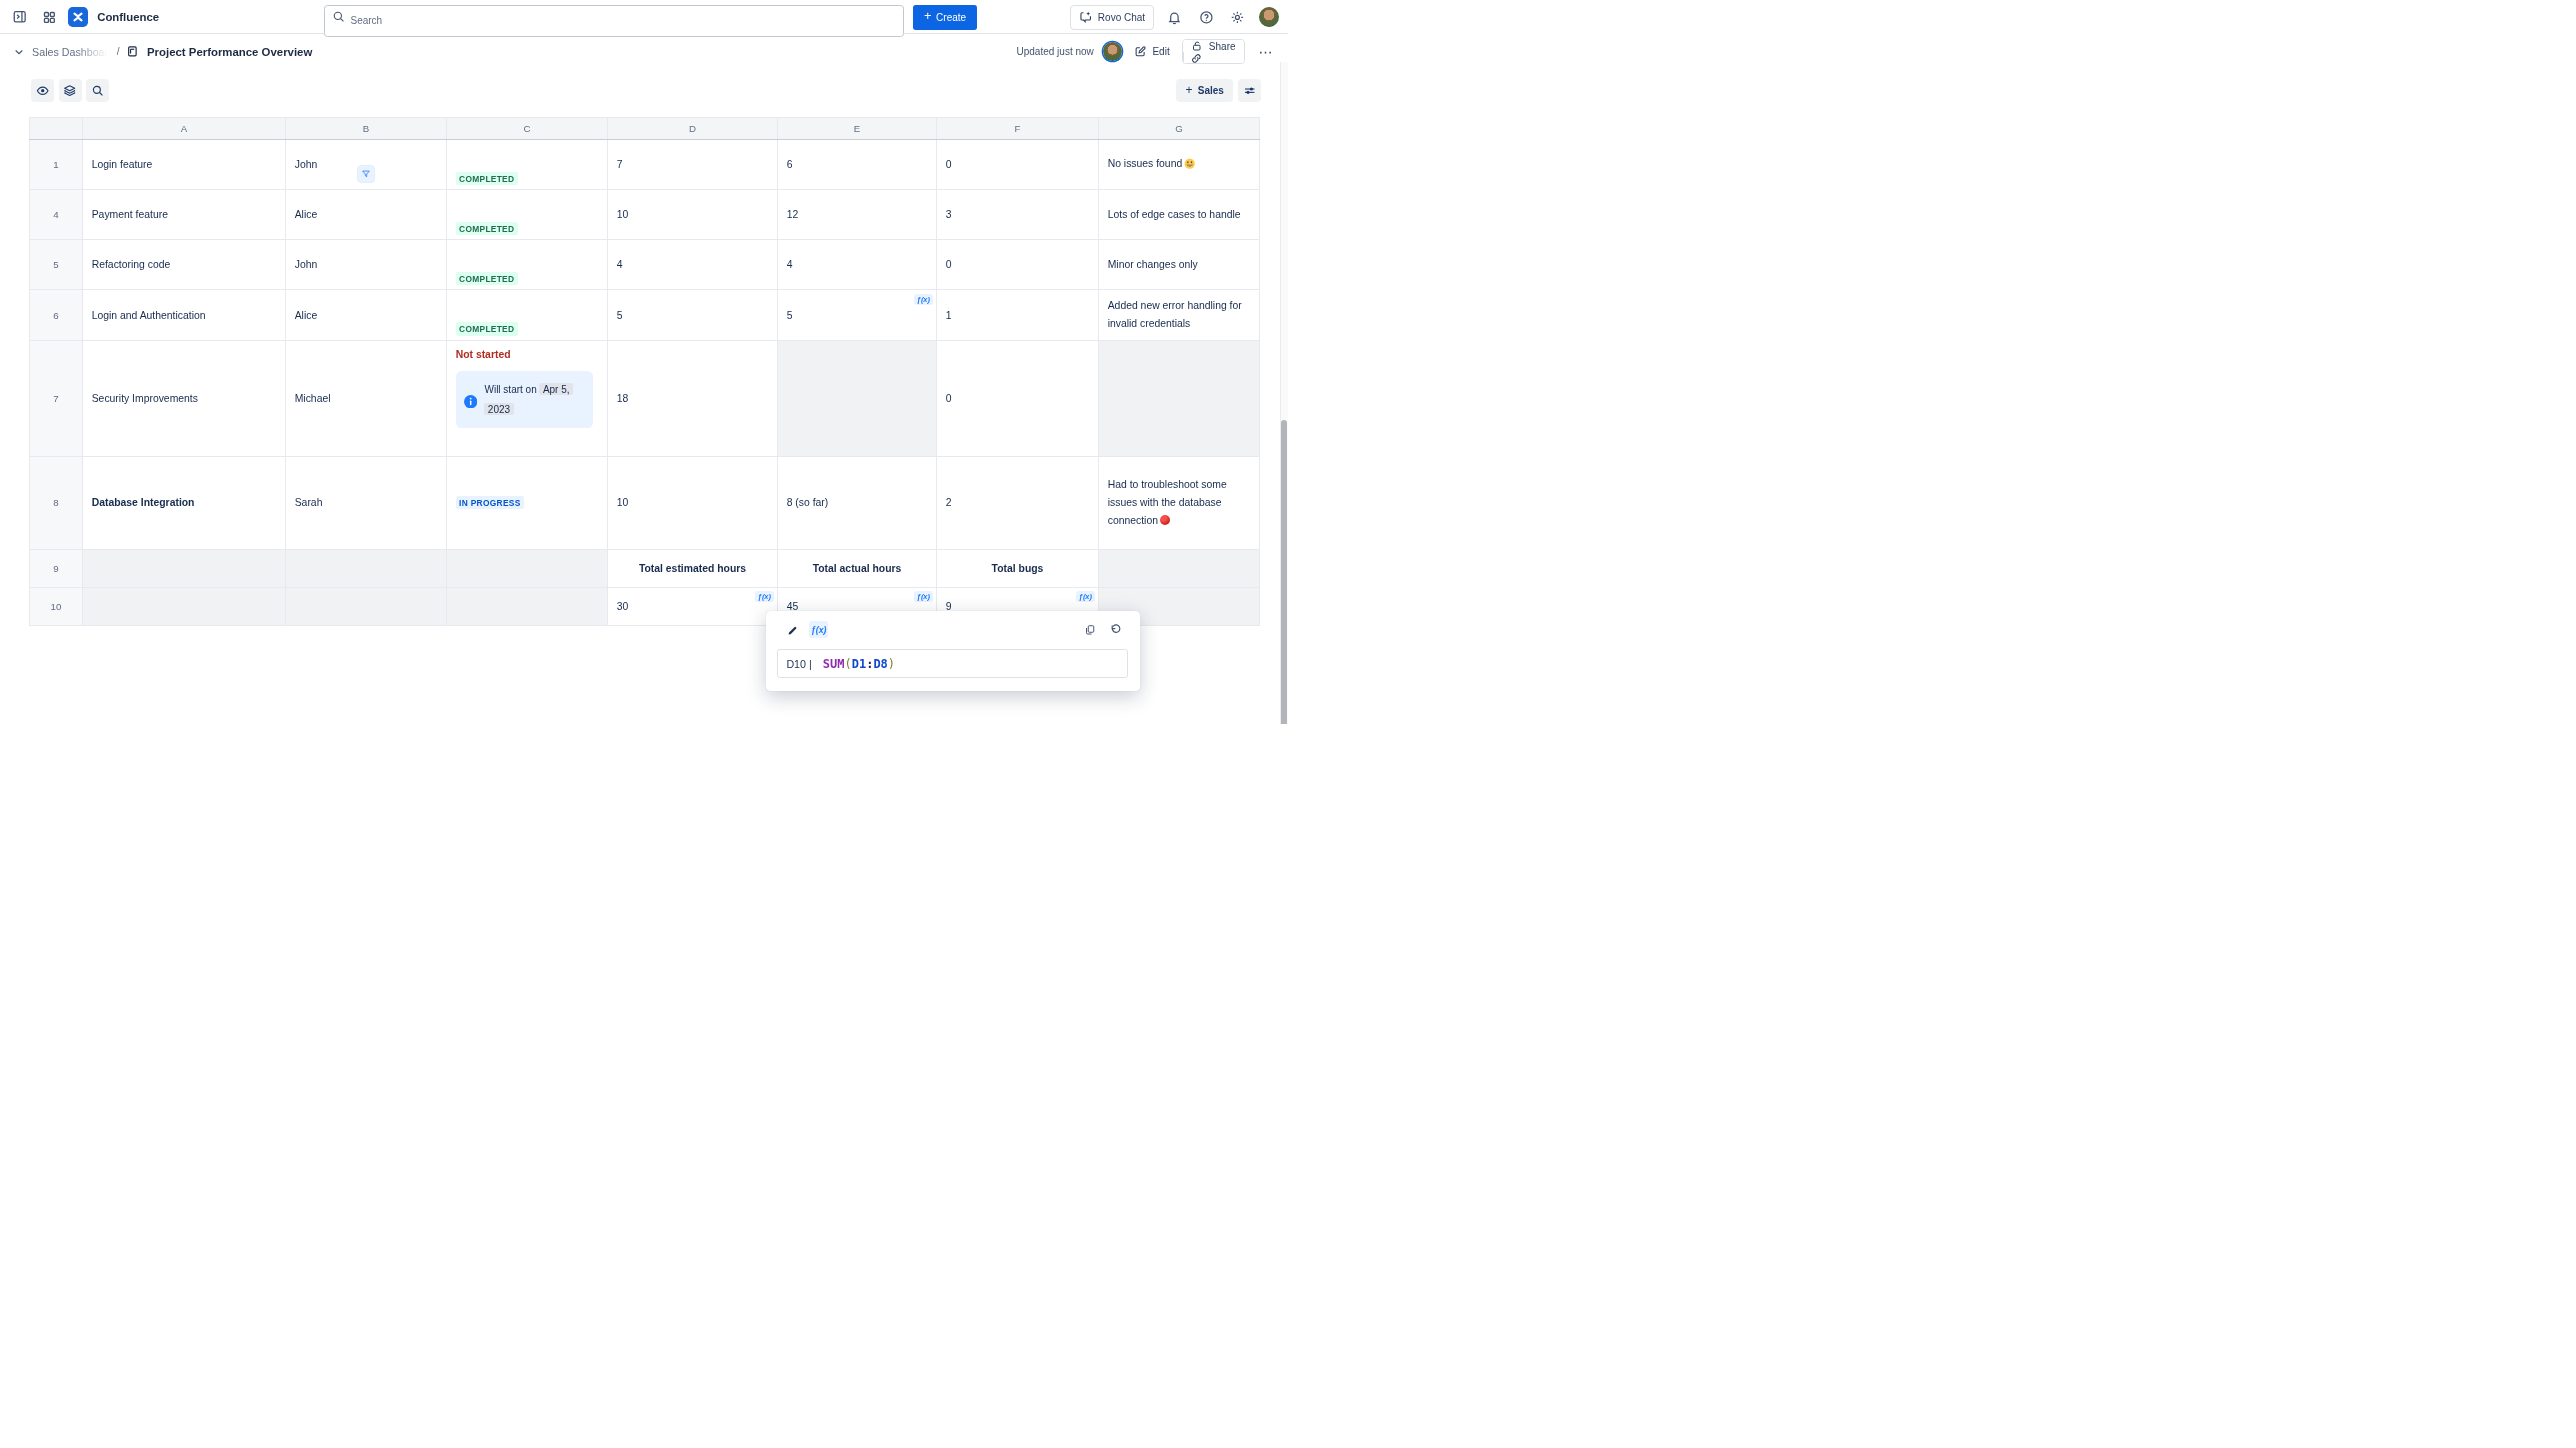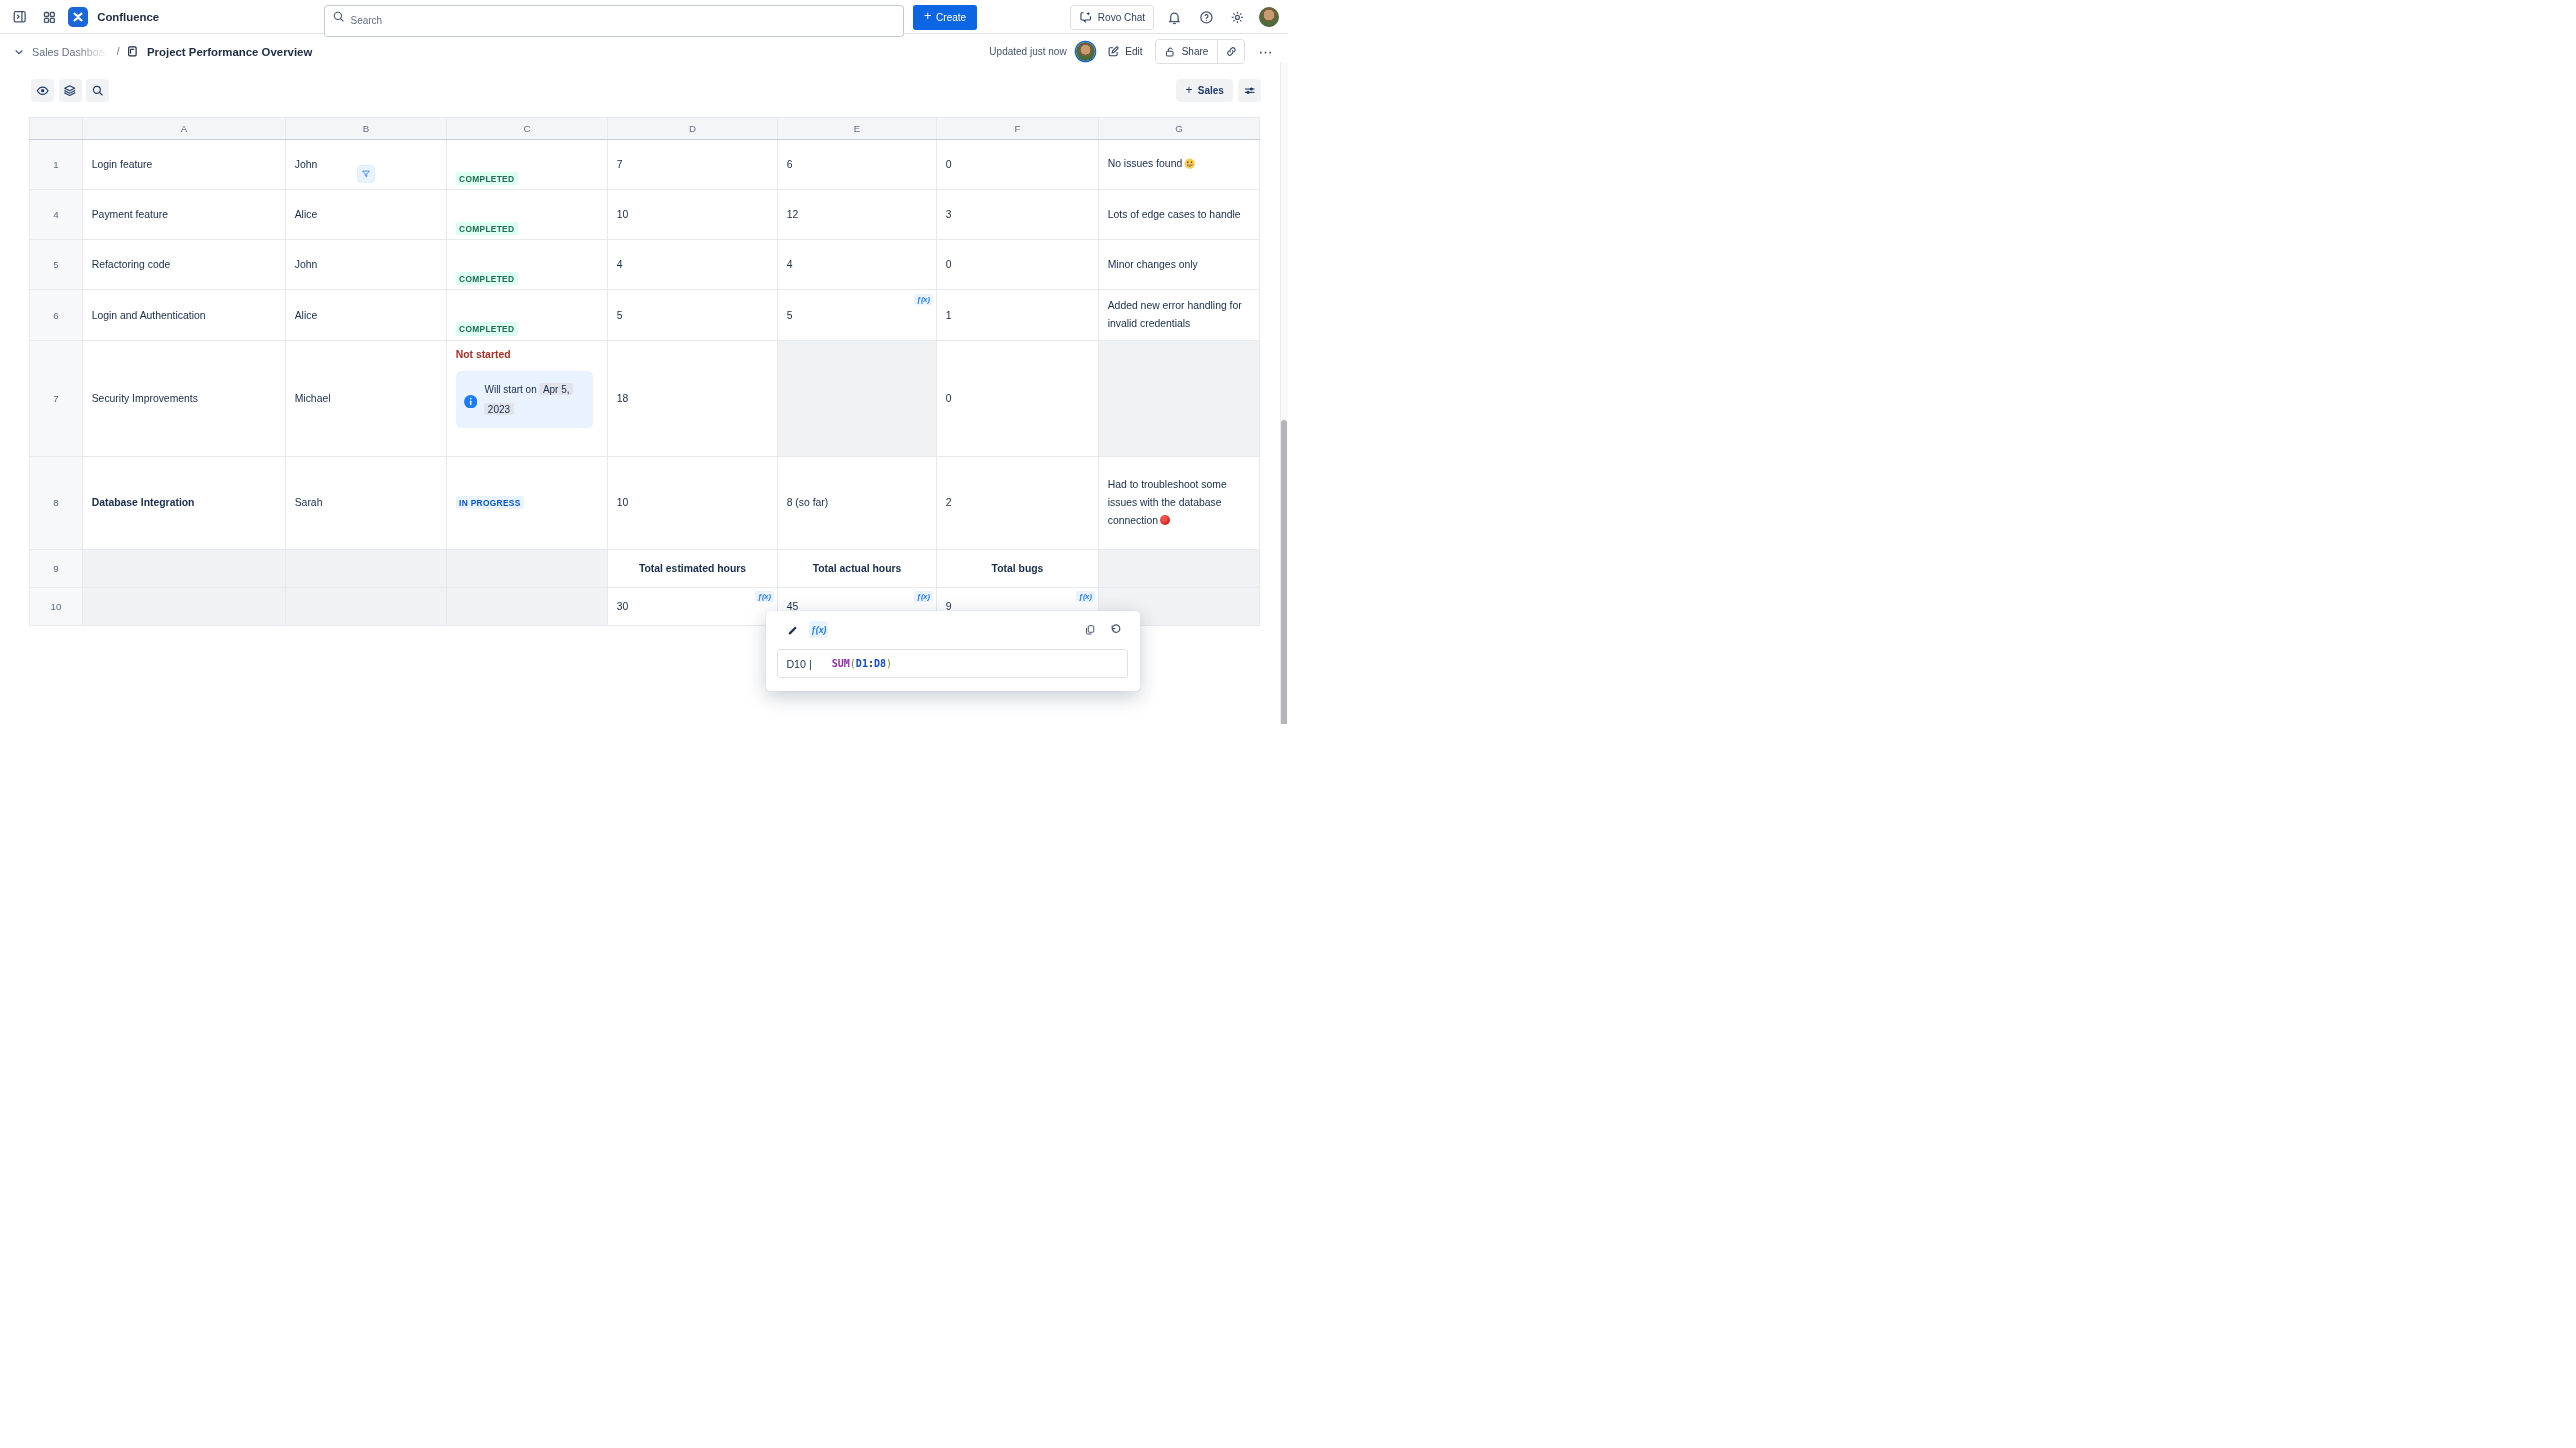--- a/index.html
+++ b/index.html
@@ -27,21 +27,21 @@
   .pagehead { position:absolute; left:0; top:34px; width:100%; height:35px; }
   .ph-left { position:absolute; left:13.4px; top:0; height:35px; display:flex; align-items:center; gap:6.7px; }
   .crumb-fade { font-size:10.7px; color:#626F86; white-space:nowrap; max-width:78px; overflow:hidden;
     -webkit-mask-image:linear-gradient(to right,#000 55%,transparent 97%); mask-image:linear-gradient(to right,#000 55%,transparent 97%); }
   .crumb-sep { font-size:10px; color:#626F86; }
   .page-title { font-size:11.4px; font-weight:bold; color:#1E2A42; margin-left:1.3px; }
   .ph-right { position:absolute; right:10.7px; top:0; height:35px; display:flex; align-items:center; gap:9.4px; }
   .updated { font-size:10px; color:#44546F; }
   .avatar-ring { box-shadow:0 0 0 1.3px #0C66E4; width:19px; height:19px; }
   .editbtn { display:flex; align-items:center; gap:5.4px; background:none; border:none; font-size:10px; color:#2C3E5D; font-family:inherit; cursor:pointer; padding:4px 2.7px; }
-  .sharegroup { display:flex; align-items:stretch; border:0.7px solid #DCDFE4; border-radius:4px; height:25px; overflow:hidden; }
+  .sharegroup { display:flex; align-items:stretch; border:0.7px solid #DCDFE4; border-radius:4px; height:25px; overflow:hidden;flex-direction:column; }
   .sharebtn { display:flex; align-items:center; gap:5.4px; padding:0 8.7px; background:#fff; border:none; font-size:10px; color:#2C3E5D; font-family:inherit; cursor:pointer; }
   .linkbtn { display:flex; align-items:center; padding:0 6.7px; border:none; border-left:0.7px solid #DCDFE4; background:#fff; color:#2C3E5D; cursor:pointer; }
   .morebtn { background:none; border:none; font-size:14px; letter-spacing:0.7px; color:#2C3E5D; cursor:pointer; padding:2.7px 4px; }
 
   
   .viewbar-left { position:absolute; left:31px; top:79px; display:flex; gap:4.7px; }
   .tbtn { width:23px; height:23px; border-radius:4px; background:#F1F2F4; border:none; display:flex; align-items:center; justify-content:center; color:#1E3A68; cursor:pointer; }
   .viewbar-right { position:absolute; right:27px; top:79px; display:flex; gap:4.7px; }
   .viewbtn { height:23px; padding:0 9.4px; border-radius:4px; background:#F1F2F4; border:none; display:flex; align-items:center; gap:5.4px; font-size:10px; color:#1E3A68; font-family:inherit; font-weight:bold; cursor:pointer; }
   .viewbtn .plus { font-weight:normal; font-size:12px; margin-top:-0.7px; }
@@ -75,21 +75,21 @@
   
   .popup { position:absolute; left:766px; top:611px; width:374px; height:80px; background:#fff; border-radius:4px;
     box-shadow:0 5.4px 19px rgba(9,30,66,.22), 0 0 0.7px rgba(9,30,66,.3); z-index:20; }
   .popup-icons { position:absolute; left:17.5px; top:8.7px; right:14.8px; height:20px; display:flex; align-items:center; gap:6.7px; }
   .p-ic { width:19px; height:17.5px; border:none; background:none; display:flex; align-items:center; justify-content:center; color:#22314E; cursor:pointer; border-radius:2.7px; }
   .p-ic.active { background:#E9F2FF; color:#1D7AFC; font-size:8.7px; font-weight:bold; font-style:italic; }
   .p-spacer { flex:1; }
   .p-right { color:#44546F; }
   .formula-input { position:absolute; left:11.4px; top:38px; width:351px; height:29px; border:1.3px solid #DFE1E6; border-radius:2.7px; background:#fff; display:flex; align-items:center; padding:0 8px; font-size:10.7px; cursor:text; }
   .f-ref { color:#253858; }
-  .f-code { font-family:"DejaVu Sans Mono", monospace; font-size:10px; margin-left:20px; }
+  .f-code { font-family:"DejaVu Sans Mono", monospace; font-size:12px; margin-left:11px; }
   .f-fn { color:#8F2BAD; font-weight:bold; }
   .f-paren { color:#7F7F2A; }
   .f-cell { color:#1049CF; font-weight:bold; }
   .f-colon { color:#172B4D; font-weight:bold; }
 
   
   .scrolltrack { position:absolute; right:0; top:62px; bottom:0; width:8px; background:#FAFAFB; border-left:0.7px solid #ECECEE; }
   .scrollthumb { position:absolute; right:0.7px; top:358px; width:6.7px; height:366px; border-radius:3.4px; background:#B2B5BA; cursor:pointer; }
 
   svg { display:block; }

